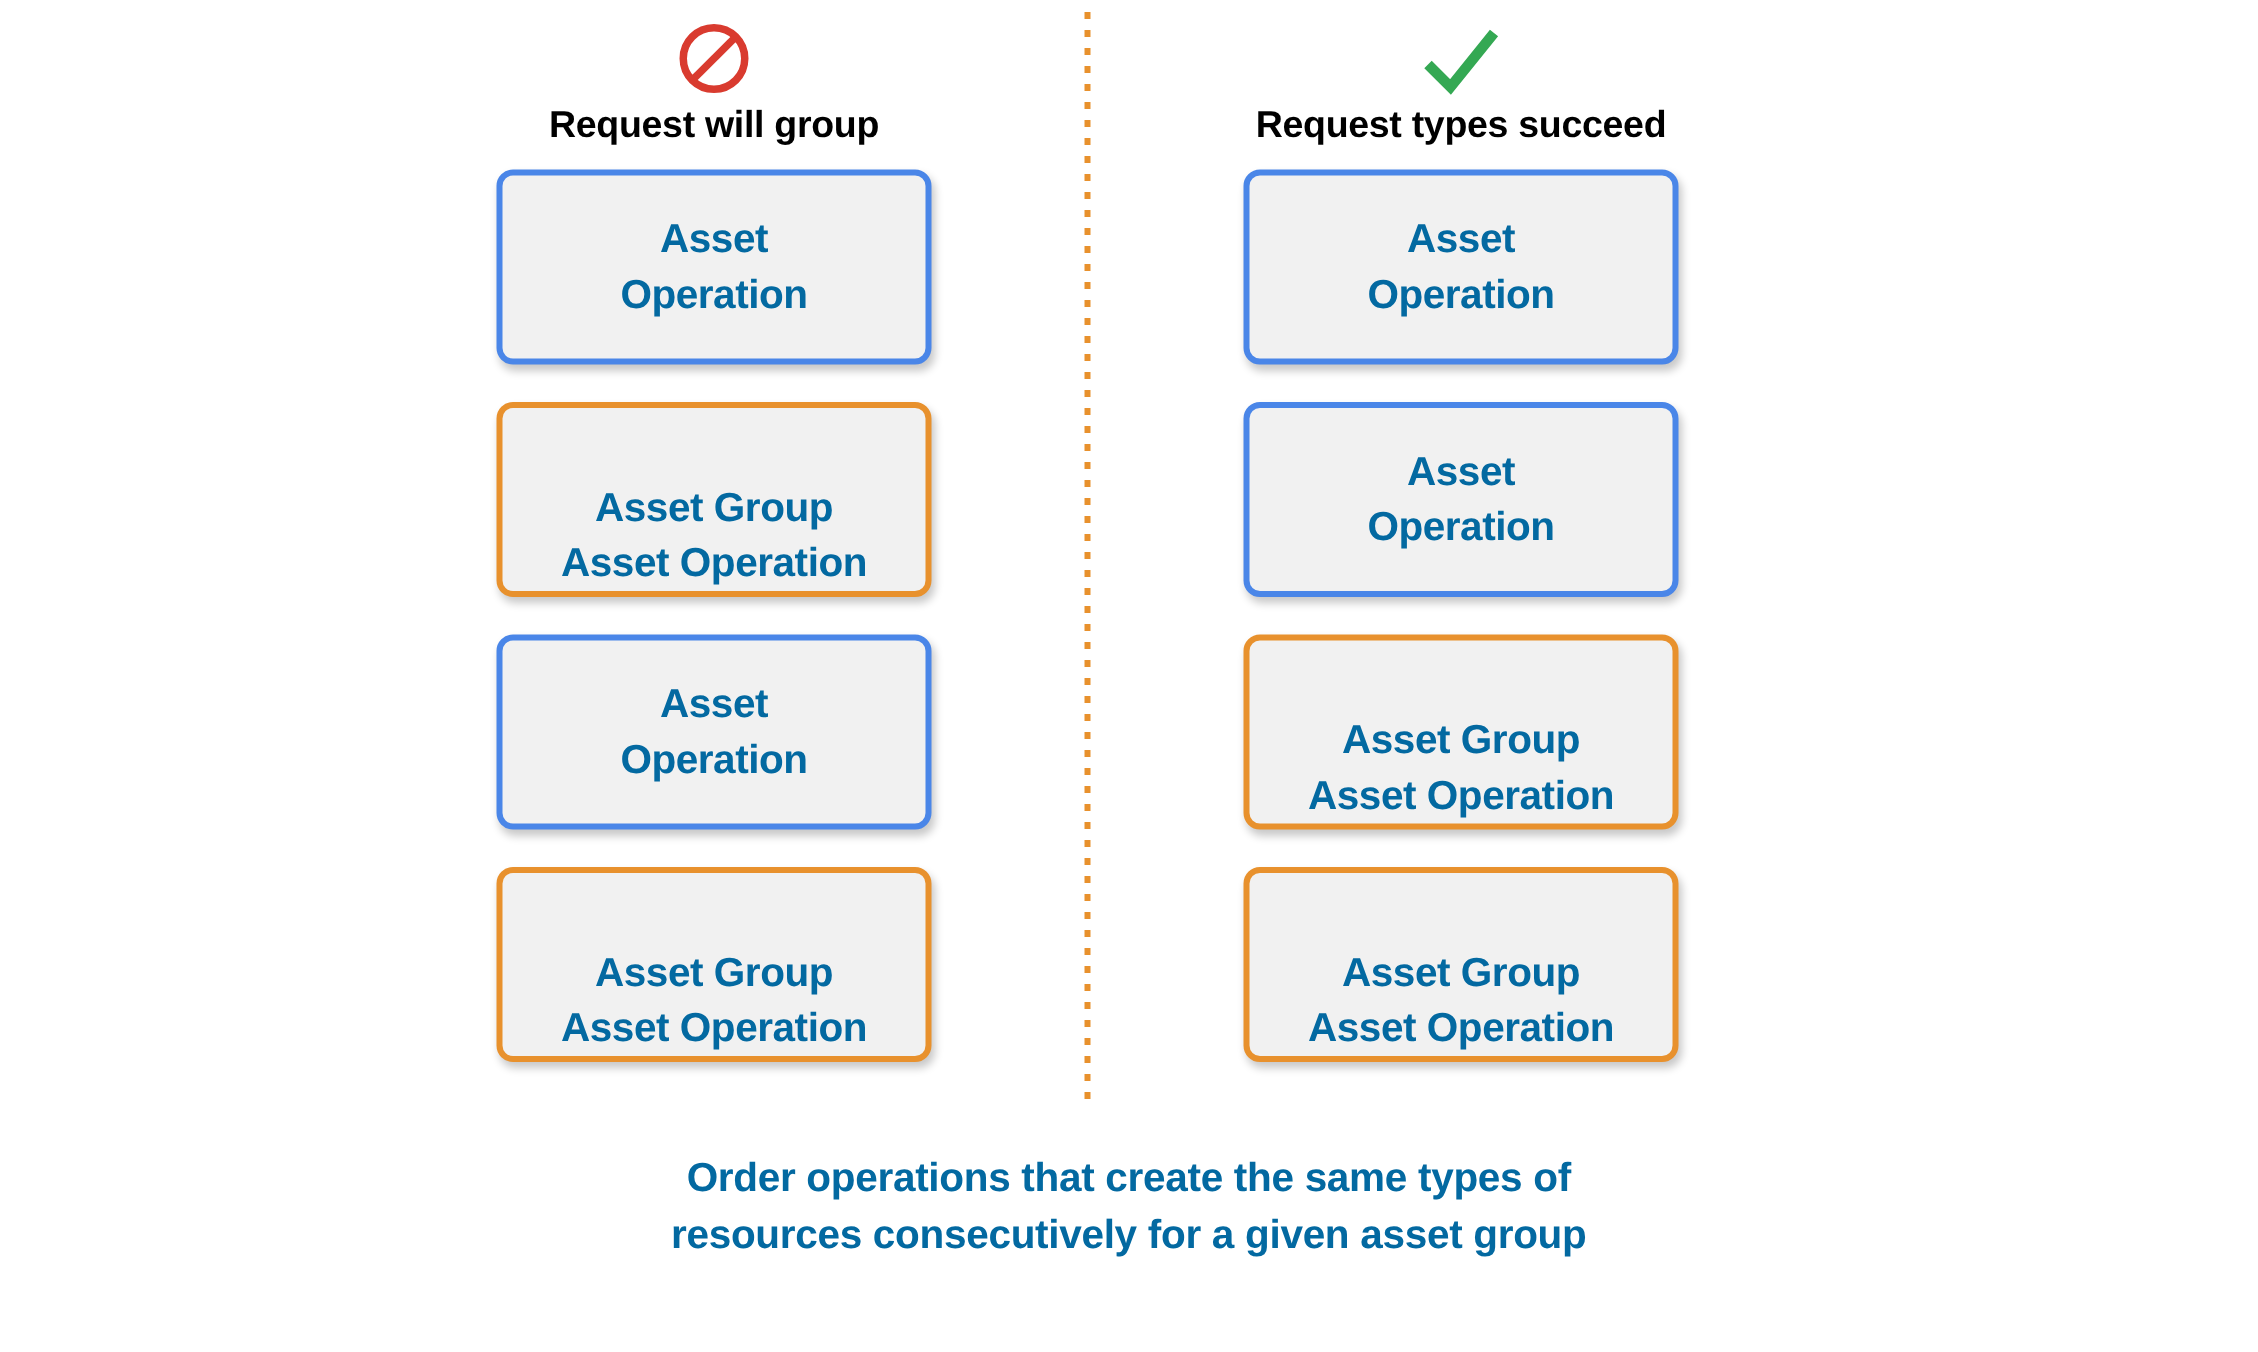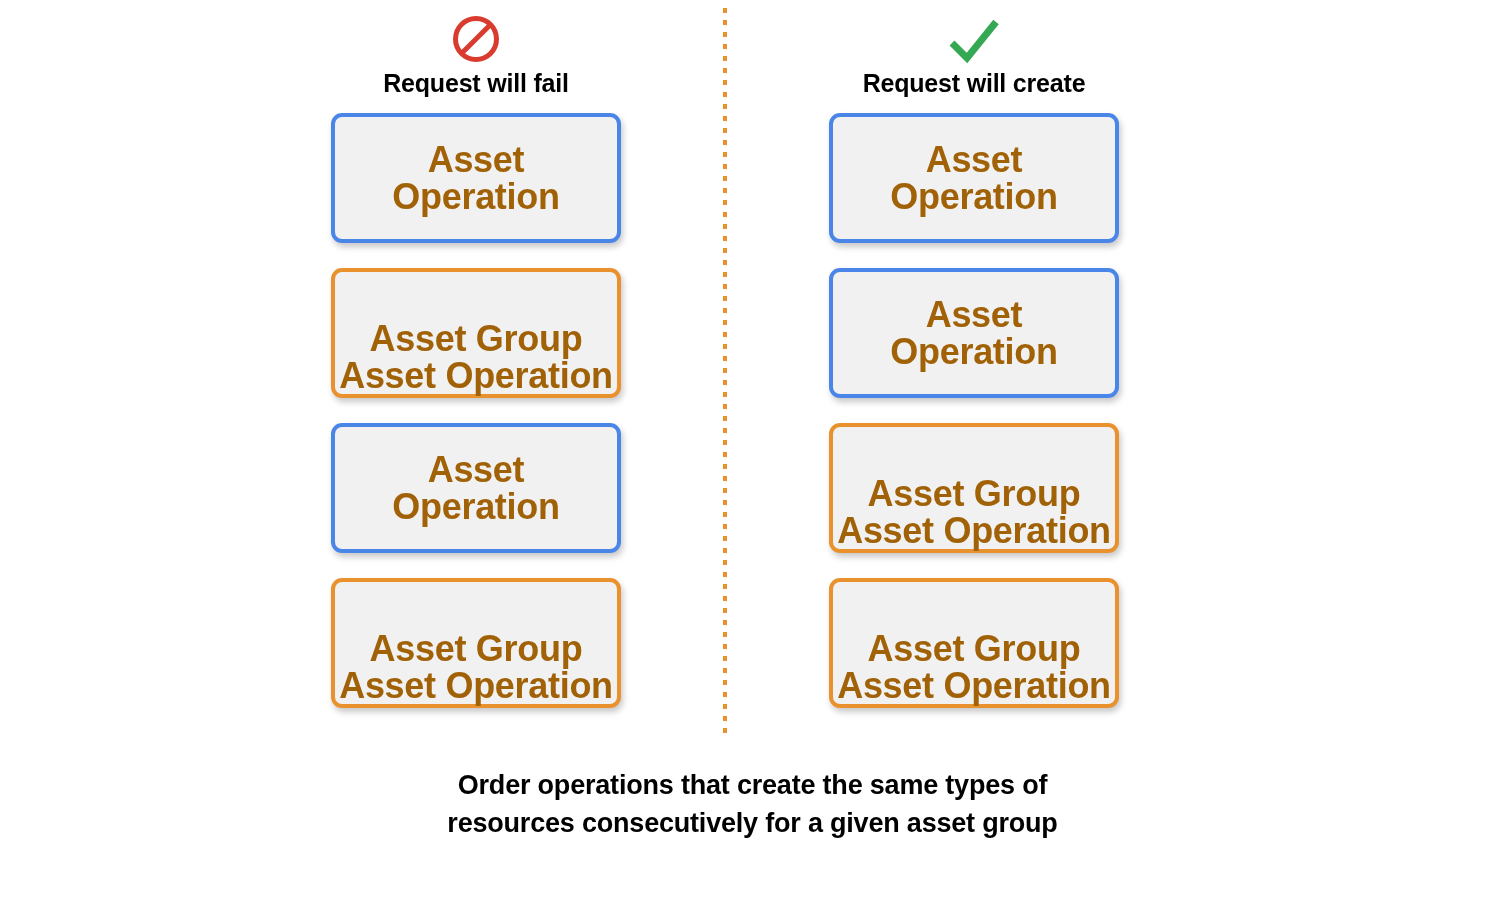--- a/index.html
+++ b/index.html
@@ -94,38 +94,38 @@
     align-items: center;
     justify-content: center;
     text-align: center;
     box-shadow: 2px 4px 6px rgba(0, 0, 0, 0.22);
   }
   .card:last-child { margin-bottom: 0; }
   .card.accent-blue   { border-color: #4a86e8; }
   .card.accent-orange { border-color: #e8912d; align-items: flex-end; }
 
   .card-text {
-    font-size: 36px;
+    font-size: 27px;
     font-weight: bold;
-    color: #a16207;
+    color: #0369a1;
     line-height: 37px;
     letter-spacing: -0.3px;
     white-space: pre-line;
   }
 
   
   .caption {
     position: absolute;
     top: 766px;
     left: 0;
     width: 1505px;
     text-align: center;
     font-size: 27px;
     font-weight: bold;
-    color: #000000;
+    color: #0369a1;
     line-height: 38px;
     letter-spacing: -0.2px;
     white-space: pre-line;
   }
 </style>
 </head>
 <body>
 
 <div class="canvas">
 
@@ -133,21 +133,21 @@
 
   <div class="column left">
 
     <div class="col-header">
       <span class="col-header-icon">
         <svg width="50" height="50" viewBox="0 0 50 50" aria-hidden="true">
           <circle cx="25" cy="25" r="20.5" fill="none" stroke="#d93b2f" stroke-width="5"></circle>
           <line x1="11.2" y1="38.8" x2="38.8" y2="11.2" stroke="#d93b2f" stroke-width="5" stroke-linecap="butt"></line>
         </svg>
       </span>
-      <span class="col-header-label">Request will fail</span>
+      <span class="col-header-label">Request will group</span>
     </div>
 
     <div class="card-stack">
       <div class="card accent-blue">
         <span class="card-text">Asset
 Operation</span>
       </div>
       <div class="card accent-orange">
         <span class="card-text">Asset Group
 Asset Operation</span>
@@ -165,21 +165,21 @@
   </div>
 
   <div class="column right">
 
     <div class="col-header">
       <span class="col-header-icon">
         <svg width="56" height="50" viewBox="0 0 56 50" aria-hidden="true">
           <polyline points="6,29 21,44 50,8" fill="none" stroke="#34a853" stroke-width="7" stroke-linecap="butt" stroke-linejoin="miter"></polyline>
         </svg>
       </span>
-      <span class="col-header-label">Request will create</span>
+      <span class="col-header-label">Request types succeed</span>
     </div>
 
     <div class="card-stack">
       <div class="card accent-blue">
         <span class="card-text">Asset
 Operation</span>
       </div>
       <div class="card accent-blue">
         <span class="card-text">Asset
 Operation</span>

